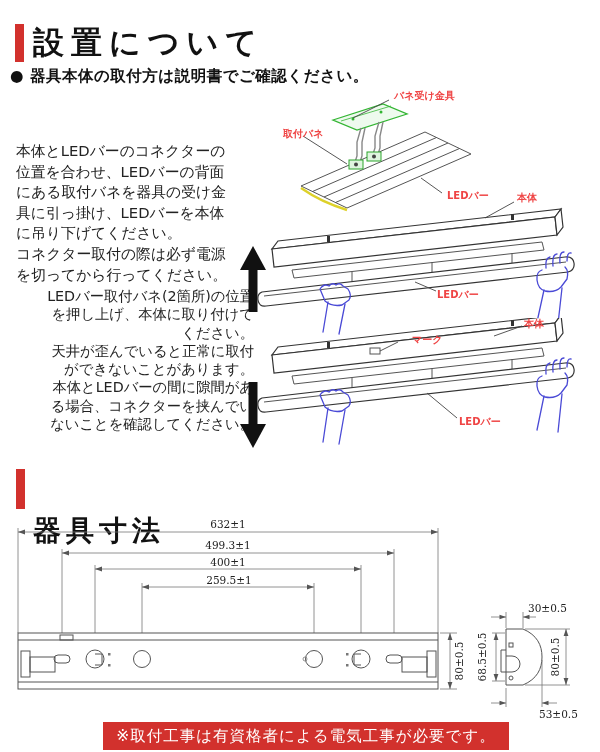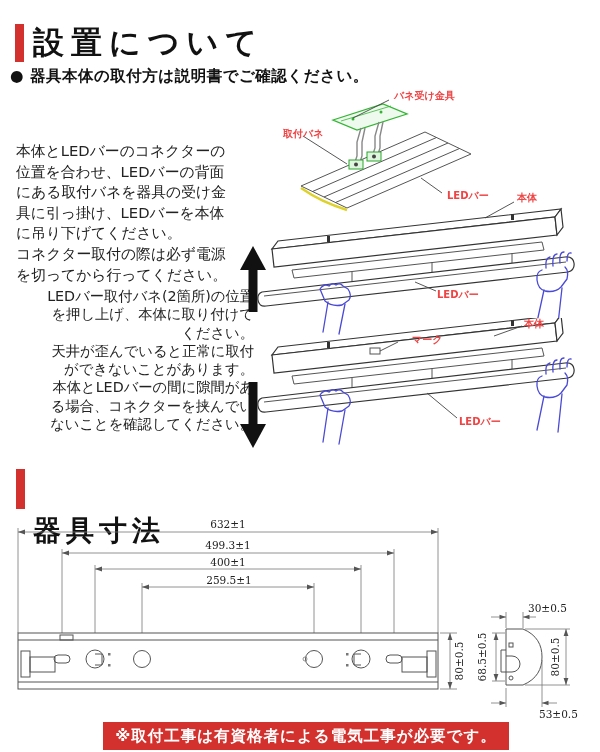--- a/index.html
+++ b/index.html
@@ -10,21 +10,21 @@
   .h2{position:absolute;left:33px;top:467px;font-size:28px;font-weight:bold;letter-spacing:5px;color:#111;margin-top:45px;}
   .h2unit{position:absolute;left:176px;top:482px;font-size:16px;font-weight:bold;color:#111;}
   .bullet{position:absolute;left:10px;top:66px;font-size:15.5px;font-weight:bold;color:#111;letter-spacing:0.5px;}
   .subhead{position:absolute;left:8px;top:115px;font-size:14.5px;font-weight:bold;color:#111;}
   .para{position:absolute;left:8px;width:238px;white-space:pre-line;color:#222;margin-left:8px;}
   .para1{top:141px;font-size:14.8px;line-height:20.6px;}
   .para2{top:287px;font-size:14.3px;line-height:18.3px;text-align:right;}
   .dlabel{position:absolute;font-size:10px;font-weight:bold;color:#ef4444;white-space:nowrap;}
   .banner{position:absolute;left:103px;top:722px;width:406px;height:28px;background:#d2312d;
           display:flex;align-items:center;justify-content:center;color:#fff;
-          font-size:15.5px;font-weight:bold;letter-spacing:1px;}
+          font-size:15.5px;font-weight:normal;letter-spacing:1px;}
   svg{position:absolute;}
   .thin{stroke:#777;stroke-width:0.8;fill:none;}
   .draw{stroke:#555;stroke-width:1;fill:none;}
   .draww{stroke:#555;stroke-width:1;fill:#fff;}
   .dk{stroke:#333;stroke-width:1.2;fill:#fff;}
   .dimtxt{font-family:"DejaVu Serif","Liberation Serif",serif;font-size:10.5px;fill:#222;}
   .hand{stroke:#4a4ad6;stroke-width:1.3;fill:none;stroke-linecap:round;stroke-linejoin:round;}
   .arrowfill{fill:#111;stroke:none;}
   .dimarrow{fill:#555;stroke:none;}
 </style>

